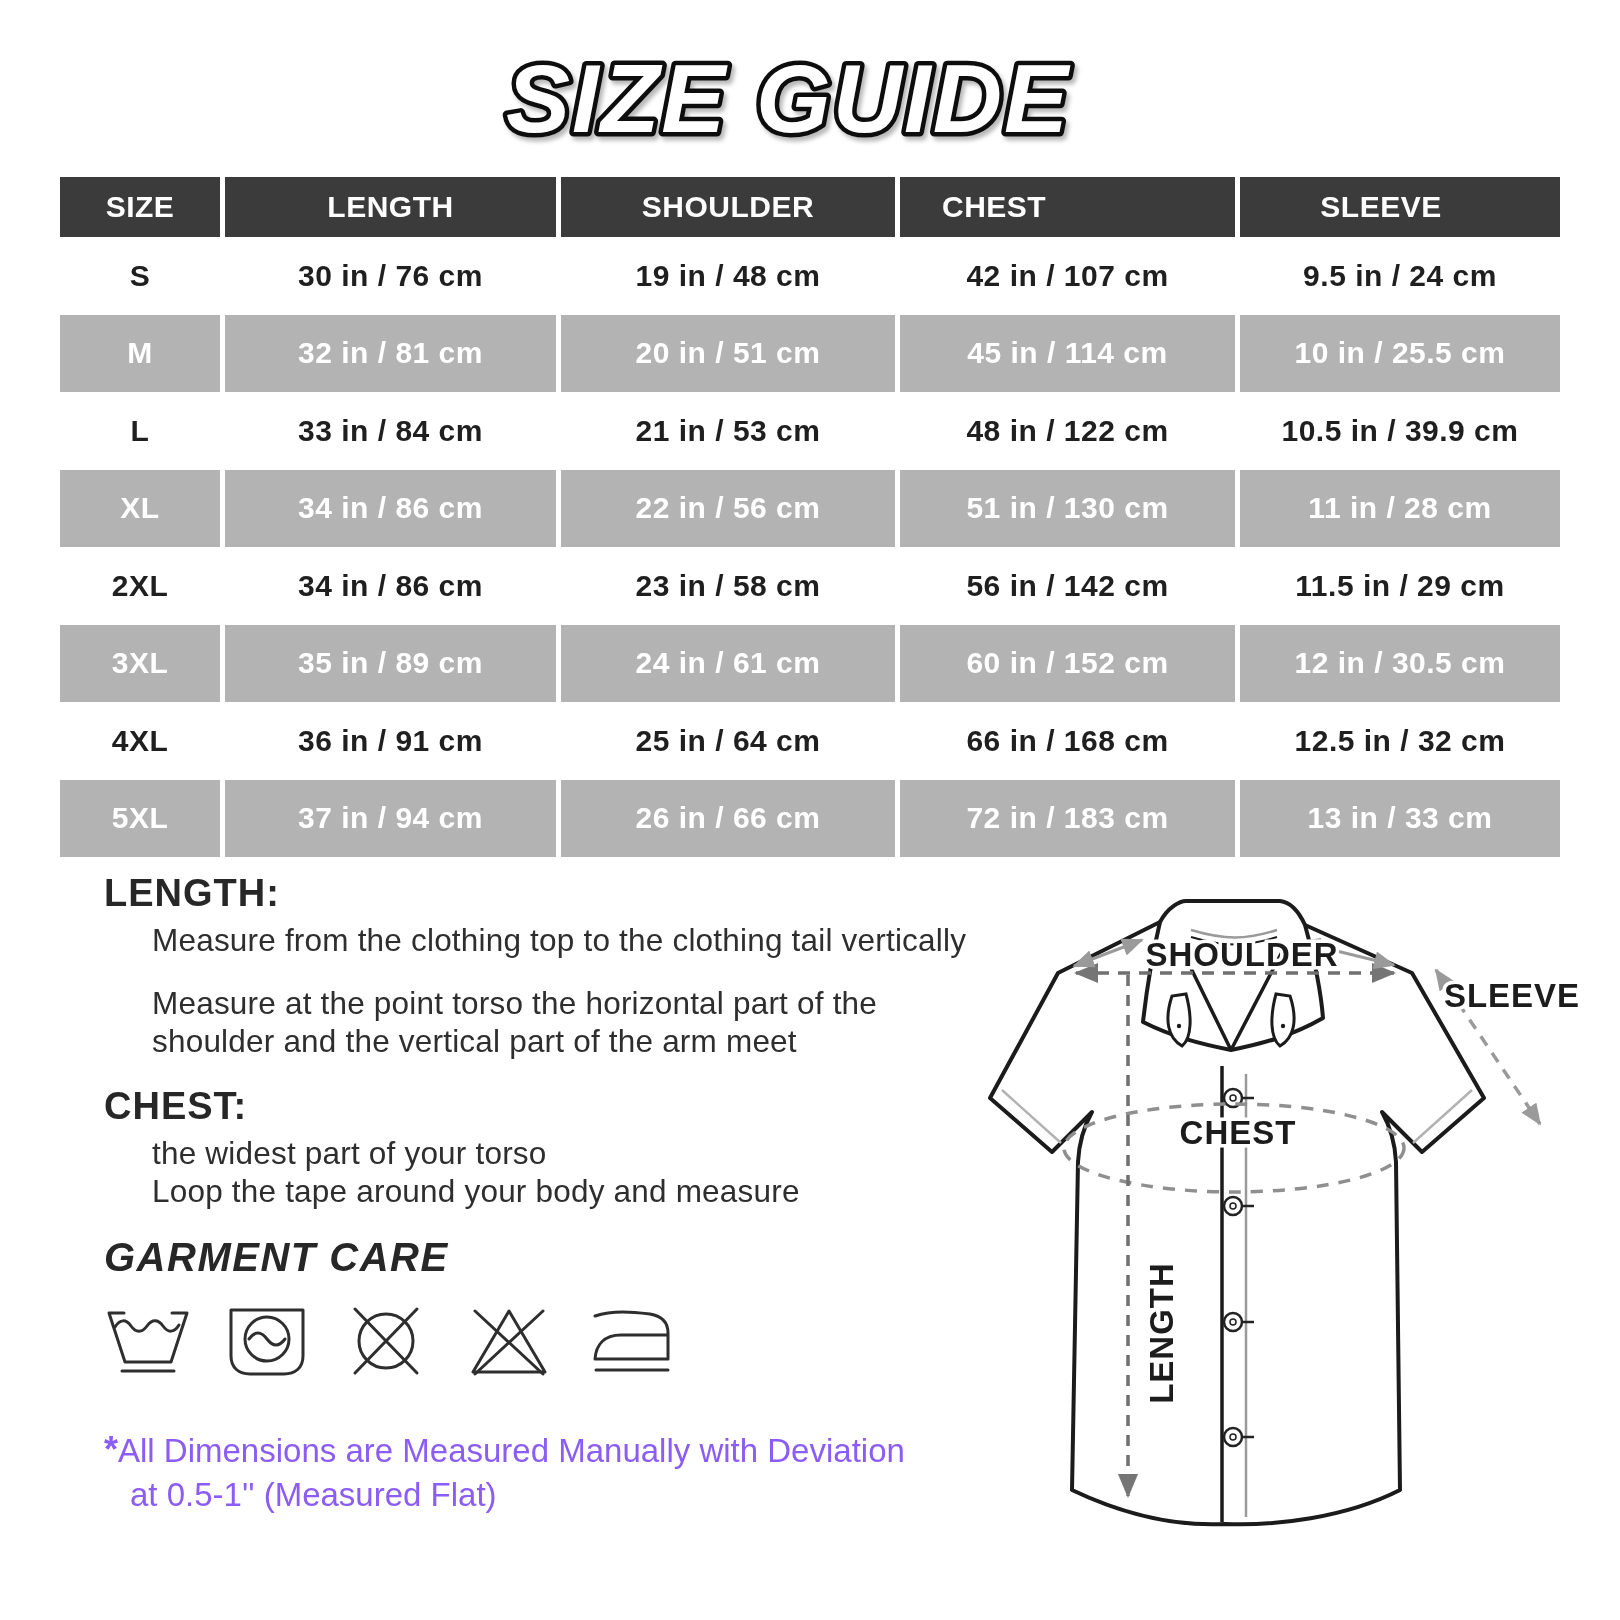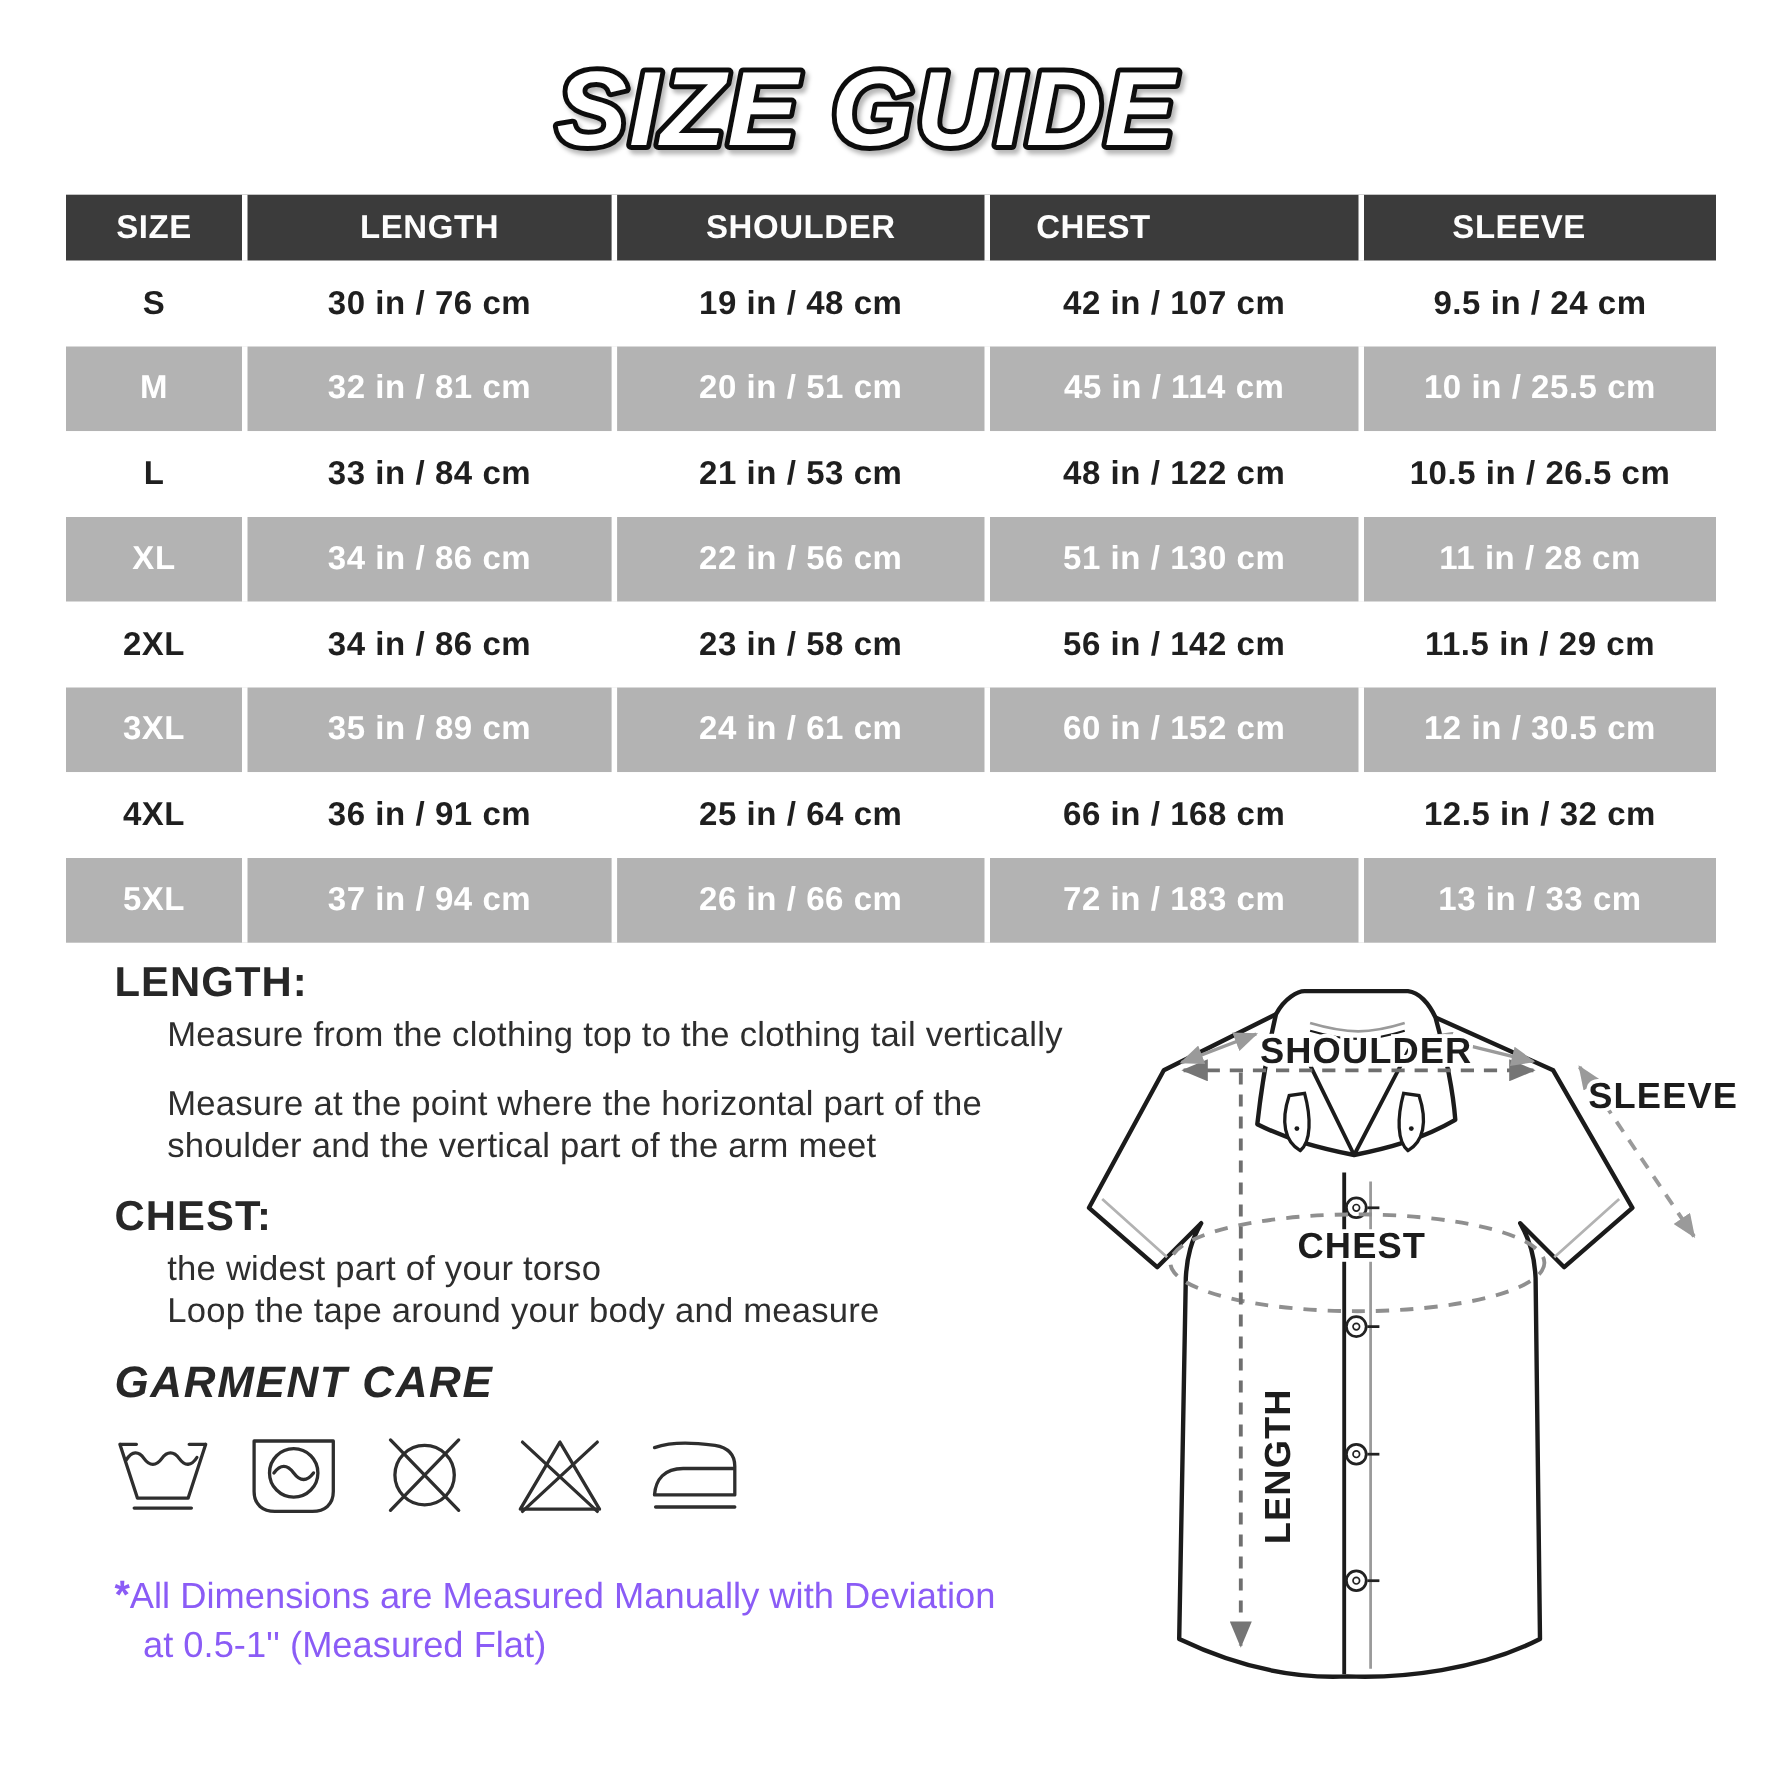--- a/index.html
+++ b/index.html
@@ -78,21 +78,21 @@
     <div class="t-cell">32 in / 81 cm</div>
     <div class="t-cell">20 in / 51 cm</div>
     <div class="t-cell">45 in / 114 cm</div>
     <div class="t-cell">10 in / 25.5 cm</div>
   </div>
   <div class="t-row body plain">
     <div class="t-cell">L</div>
     <div class="t-cell">33 in / 84 cm</div>
     <div class="t-cell">21 in / 53 cm</div>
     <div class="t-cell">48 in / 122 cm</div>
-    <div class="t-cell">10.5 in / 26.5 cm</div>
+    <div class="t-cell">10.5 in / 39.9 cm</div>
   </div>
   <div class="t-row body shaded">
     <div class="t-cell">XL</div>
     <div class="t-cell">34 in / 86 cm</div>
     <div class="t-cell">22 in / 56 cm</div>
     <div class="t-cell">51 in / 130 cm</div>
     <div class="t-cell">11 in / 28 cm</div>
   </div>
   <div class="t-row body plain">
     <div class="t-cell">2XL</div>
@@ -125,21 +125,21 @@
 </div>
 
 <div class="info">
 
   <p class="sec-heading">LENGTH:</p>
   <p class="sec-body">
     <span>Measure from the clothing top to the clothing tail vertically</span>
   </p>
 
   <p class="sec-body">
-    <span>Measure at the point where the horizontal part of the</span>
+    <span>Measure at the point torso the horizontal part of the</span>
     <span>shoulder and the vertical part of the arm meet</span>
   </p>
 
   <p class="sec-heading">CHEST:</p>
   <p class="sec-body">
     <span>the widest part of your torso</span>
     <span>Loop the tape around your body and measure</span>
   </p>
 
   <p class="care-heading">GARMENT CARE</p>

